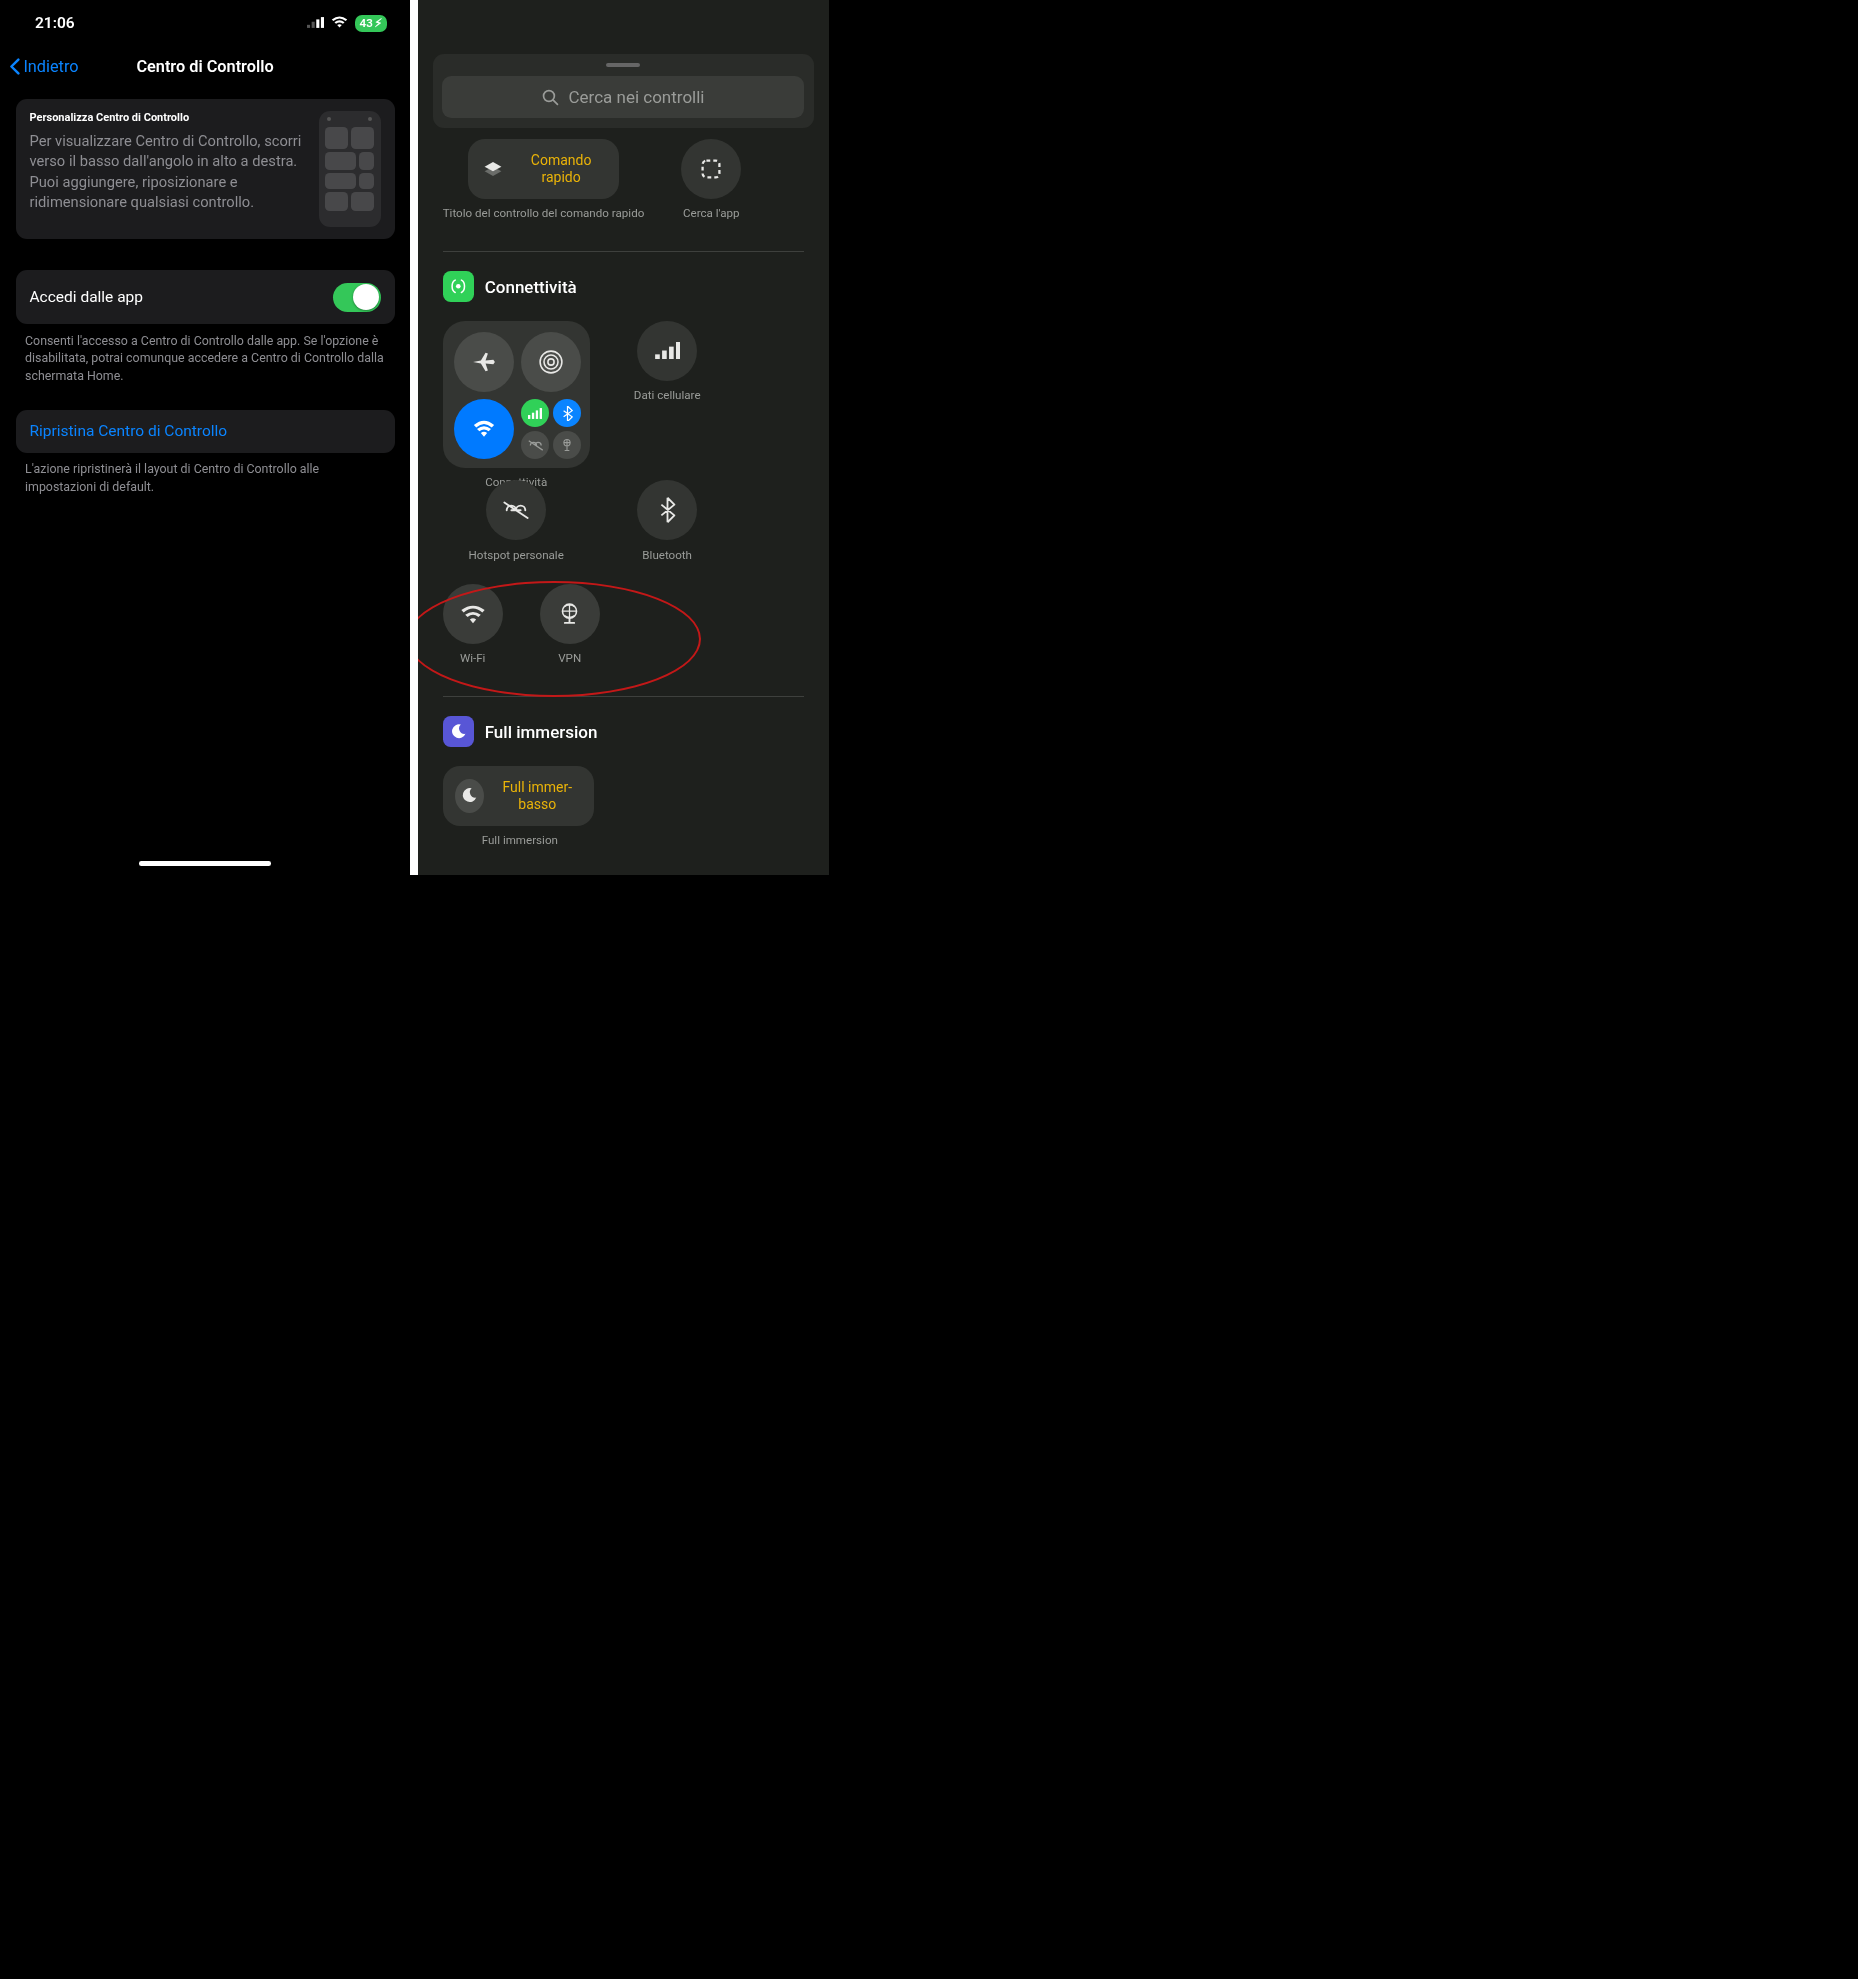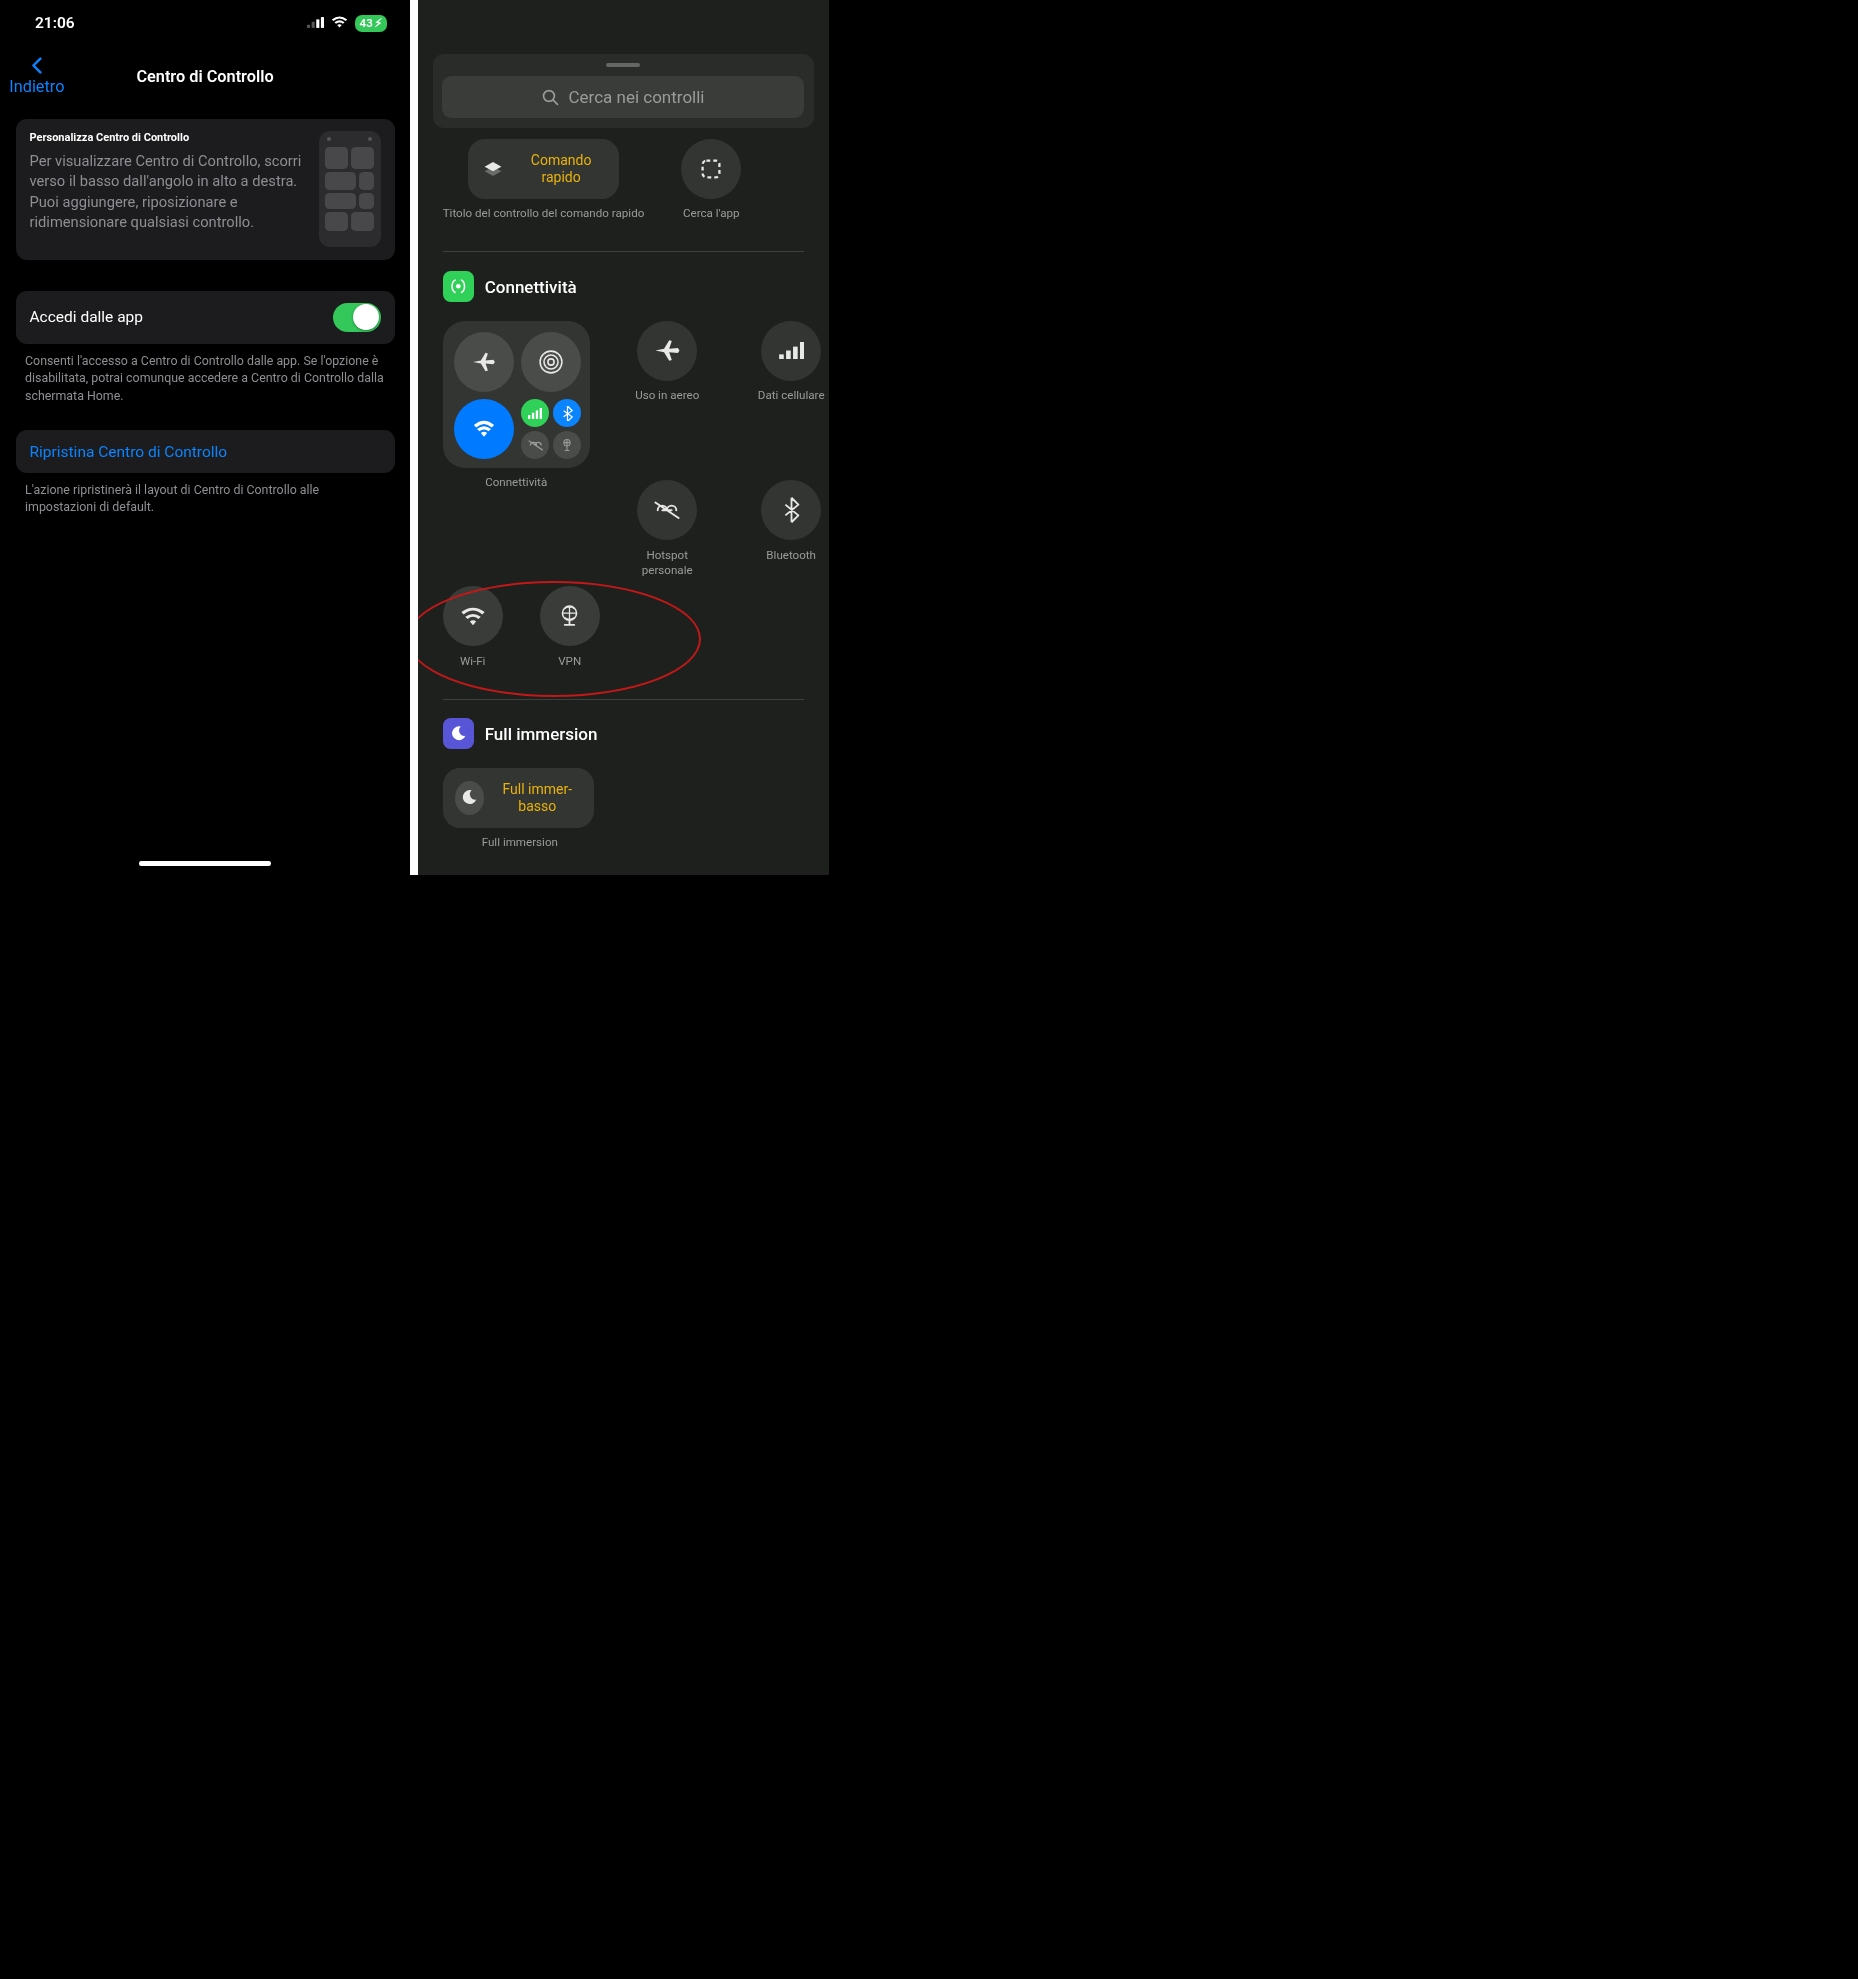--- a/index.html
+++ b/index.html
@@ -44,21 +44,20 @@
     align-items: center;
     padding: 17px 15.5px 23px 9.3px;
     position: relative;
   }
   .back-btn {
     display: flex;
     align-items: center;
     gap: 3.1px;
     color: #0a84ff;
     font-size: 16.3px;
-    flex-direction: column;
   }
   .nav-title {
     position: absolute;
     left: 0; right: 0;
     text-align: center;
     font-size: 16.3px;
     font-weight: 600;
     pointer-events: none;
   }
 
@@ -448,28 +447,20 @@
                   <circle cx="9" cy="6" r="4" fill="none" stroke="#9a9c99" stroke-width="1.4"></circle>
                   <path d="M9 2 L9 10 M5 6 L13 6 M9 10 L9 16 M6 16 L12 16" stroke="#9a9c99" stroke-width="1.4"></path>
                 </svg>
             </div>
           </div>
         </div>
         <div class="tile-caption">Connettività</div>
       </div>
       <div class="tile-col">
         <div class="single-circle">
-          <svg width="31" height="31" viewBox="0 0 36 36">
-              <path d="M4 18 L14 16 L20 6 L23 7 L20 16 L30 15 L32 18 L30 21 L20 20 L23 29 L20 30 L14 20 Z" fill="#e8e8e6"></path>
-            </svg>
-        </div>
-        <div class="tile-caption">Uso in aereo</div>
-      </div>
-      <div class="tile-col">
-        <div class="single-circle">
           <svg width="25" height="17" viewBox="0 0 32 22">
               <rect x="0" y="16" width="6" height="6" fill="#e8e8e6"></rect>
               <rect x="9" y="11" width="6" height="11" fill="#e8e8e6"></rect>
               <rect x="18" y="6" width="6" height="16" fill="#e8e8e6"></rect>
               <rect x="27" y="0" width="6" height="22" fill="#e8e8e6"></rect>
             </svg>
         </div>
         <div class="tile-caption">Dati cellulare</div>
       </div>
 

